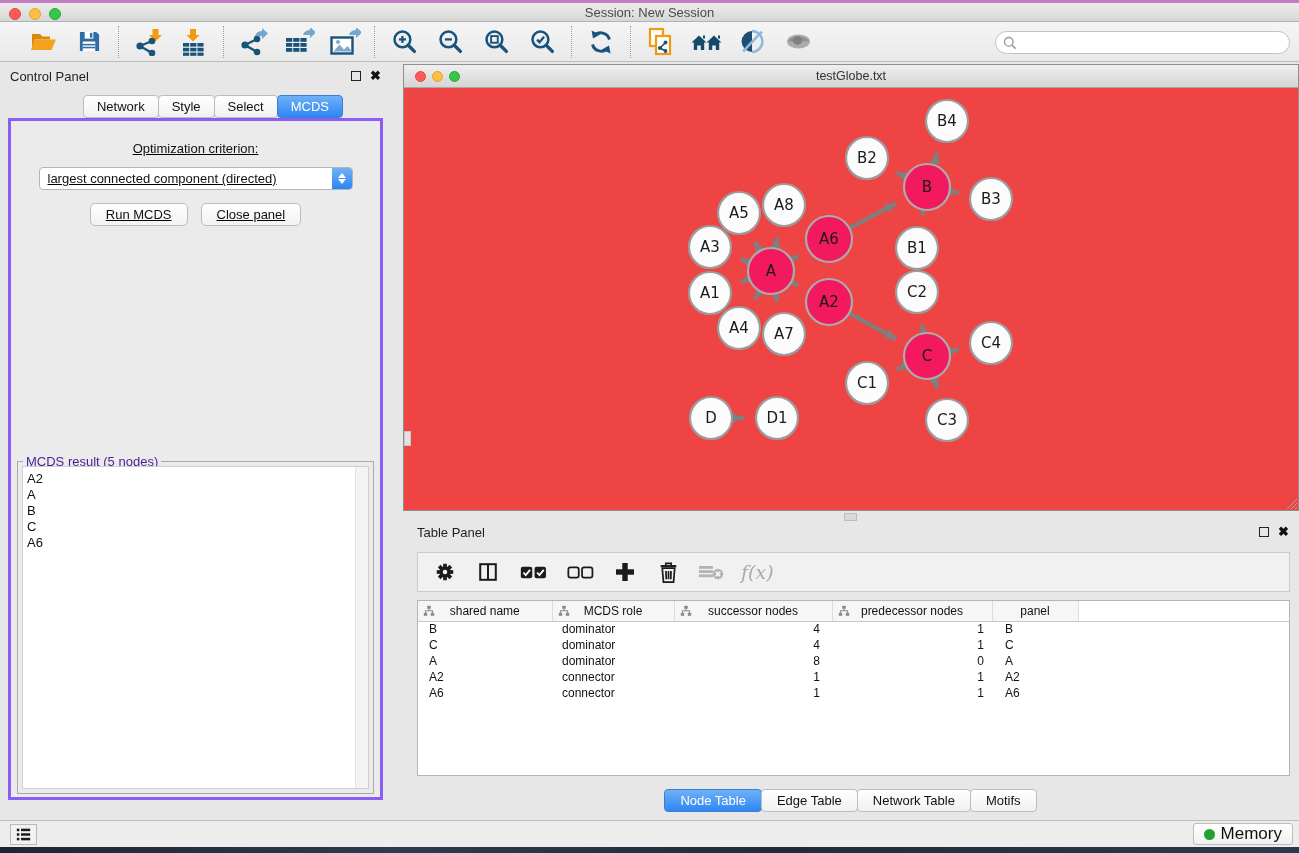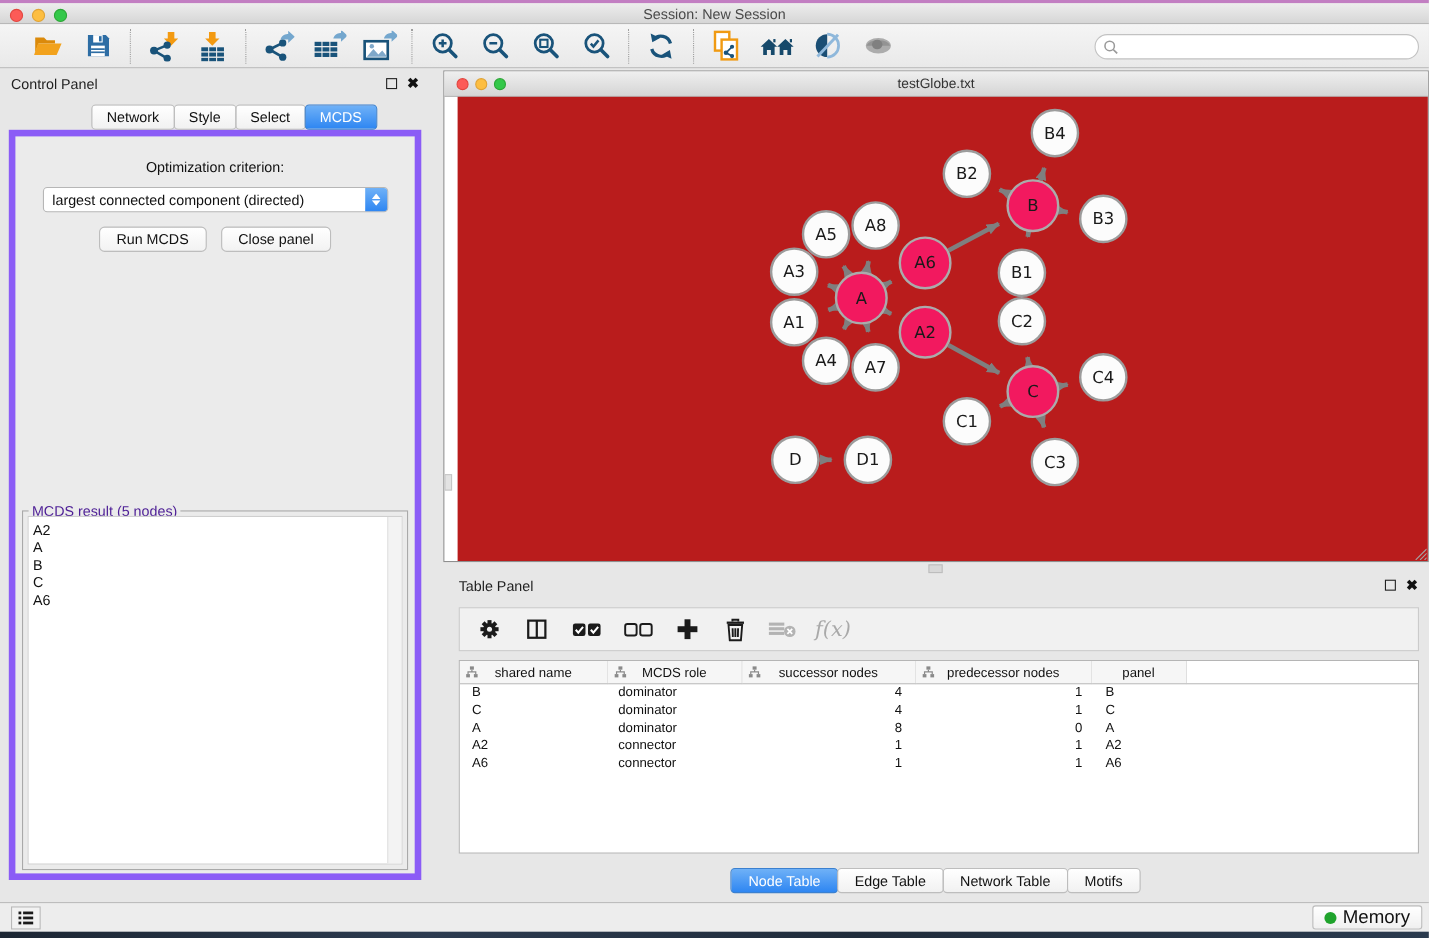--- a/index.html
+++ b/index.html
@@ -35,21 +35,21 @@
   .panel-head { display:flex; align-items:center; height:24px; padding:0 10px; }
   .panel-head .ptitle { font-size:13px; color:#1F1F1F; }
   .panel-head .picons { margin-left:auto; display:flex; gap:9px; align-items:center; }
   .float-box { width:10px; height:10px; border:1.5px solid #222; display:inline-block; }
   .close-x { font-size:13px; font-weight:bold; color:#111; line-height:10px; }
   .cp-tabs { display:flex; justify-content:center; margin-top:7px; position:relative; z-index:2;margin-left:36px; }
   .seg { font-size:13px; color:#111; background:linear-gradient(#FFFFFF,#F1F1F1);
     border:1px solid #BDBDBD; padding:3px 13px; margin-left:-1px; border-radius:4px; }
   .seg.active { background:linear-gradient(#6FB1F7,#2E86F2); color:#fff; border-color:#3B80CF; }
   .cp-body { position:absolute; left:8px; right:8px; top:54px; bottom:6px;
-    background:#EBEBEB; border:6px solid #8b5cf6; }
+    background:#EBEBEB; border:3px solid #8b5cf6;text-decoration:underline; }
   .opt-label { text-align:center; font-size:13px; color:#111; margin-top:20px; }
   .mac-select { position:relative; margin:11px auto 0; width:314px; height:23px; background:#fff;
     border:1px solid #B6B6B6; border-radius:4px; display:flex; align-items:center; }
   .mac-select .val { font-size:13px; color:#111; padding-left:8px; flex:1; white-space:nowrap; overflow:hidden; }
   .mac-select .stepper { width:20px; height:21px; border-radius:0 3px 3px 0;
     background:linear-gradient(#6FB1F7,#2E86F2); display:flex; flex-direction:column;
     align-items:center; justify-content:center; gap:1px; }
   .mac-select .stepper svg { display:block; }
   .btn-row { display:flex; justify-content:center; gap:13px; margin-top:13px; }
   .mac-btn { font-size:13px; color:#111; background:linear-gradient(#FFFFFF,#F2F2F2);
@@ -63,21 +63,21 @@
 
   
   .net-window { position:absolute; left:403px; top:64px; width:896px; height:447px;
     border:1px solid #8F8F8F; background:#fff; }
   .net-titlebar { position:absolute; left:0; top:0; right:0; height:23px;
     background:linear-gradient(#EFEFEF,#D5D5D5); border-bottom:1px solid #A8A8A8;
     display:flex; align-items:center; justify-content:center; }
   .net-titlebar .title { font-size:12.5px; color:#333; }
   .net-lights { position:absolute; left:11px; top:6px; display:flex; gap:6px; }
   .net-lights .light { width:11px; height:11px; }
-  .net-body { position:absolute; left:0; top:23px; right:0; bottom:0; background:#b91c1c; overflow:hidden;margin-left:12px; }
+  .net-body { position:absolute; left:0; top:23px; right:0; bottom:0; background:#ef4444; overflow:hidden; }
   .v-grip { position:absolute; left:0; top:366px; width:7px; height:15px; background:#E3E3E3; border:1px solid #C6C6C6; }
   .resize-corner { position:absolute; right:1px; bottom:1px; }
 
   
   .h-grip { position:absolute; left:844px; top:513px; width:13px; height:8px; background:#D8D8D8; border:1px solid #BDBDBD; }
 
   
   .table-panel { position:absolute; left:403px; top:520px; width:896px; height:300px; }
   .tp-toolbar { position:absolute; left:14px; right:9px; top:32px; height:40px; background:#F1F1F1;
     border:1px solid #CBCBCB; display:flex; align-items:center; gap:17px; padding-left:14px; }

